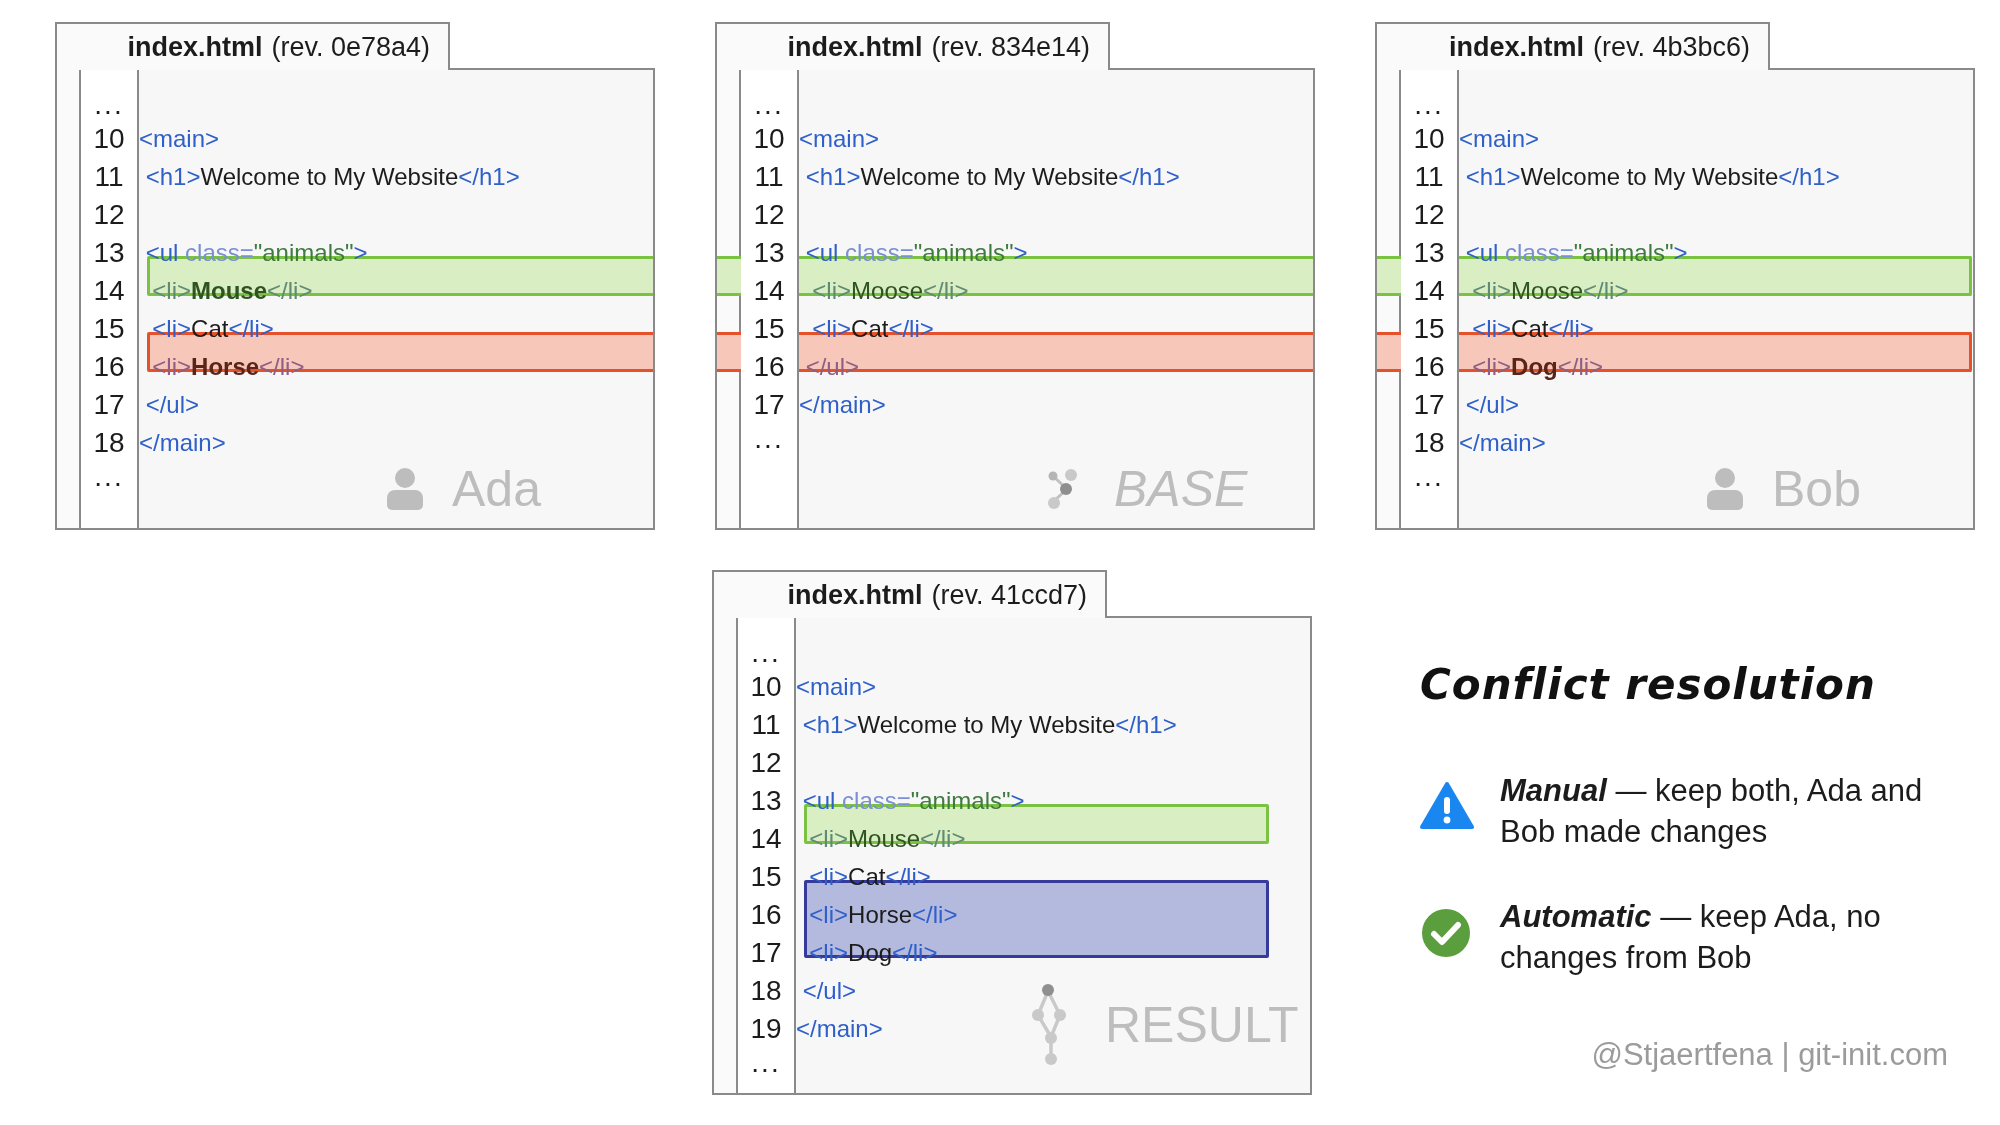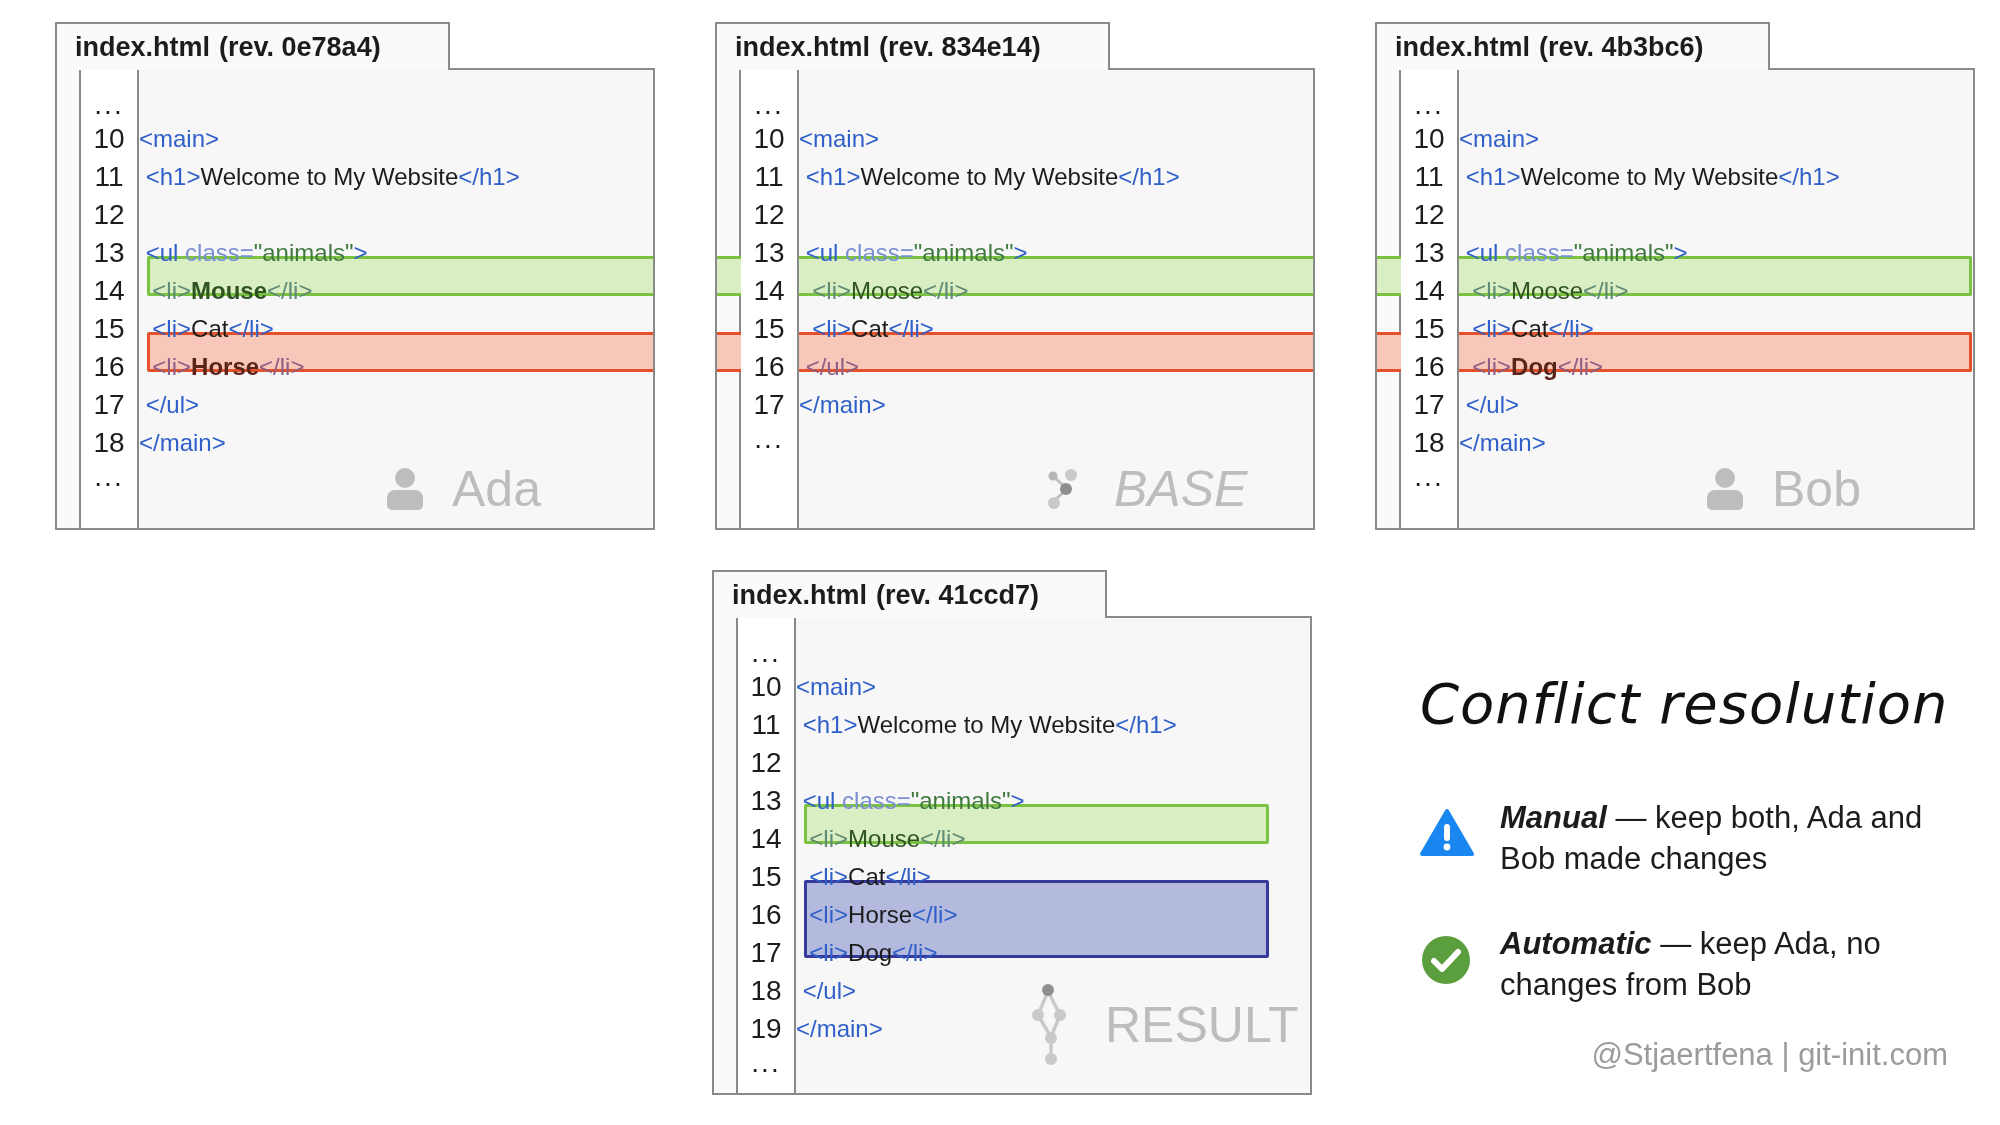--- a/index.html
+++ b/index.html
@@ -28,23 +28,24 @@
     background: #fafafa;
     border: 2px solid #8a8a8a;
     border-bottom: none;
     display: flex;
     align-items: center;
     padding: 8px 18px;
     white-space: nowrap;
     font-size: 27px;
     color: #1c1c1c;
     z-index: 3;
+    justify-content: flex-end;
   }
   .panel-tab .fname { font-weight: bold; }
-  .panel-tab .frev  { font-weight: bold; margin-left: 9px; }
+  .panel-tab .frev  { font-weight: normal; margin-left: 9px; }
 
   .panel-body {
     position: absolute;
     left: 0;
     box-sizing: border-box;
     background: #fafafa;
     border: 2px solid #8a8a8a;
     display: flex;
     overflow: hidden;
     z-index: 1;
@@ -152,28 +153,27 @@
     left: 2px; top: 22px;
     width: 36px; height: 20px;
     border-radius: 8px 8px 5px 5px;
     background: #bdbdbd;
   }
 
   
   .legend { position: absolute; }
   .legend-title {
     font-family: "DejaVu Sans", sans-serif;
-    font-weight: normal;
+    font-weight: bold;
     font-style: italic;
-    font-size: 56px;
+    font-size: 42px;
     letter-spacing: 1px;
     color: #111111;
     margin-bottom: 46px;
     white-space: nowrap;
-    margin-top: 11px;
   }
   .legend-row {
     display: flex;
     align-items: flex-start;
     gap: 26px;
     margin-bottom: 44px;
   }
   .legend-icon { flex: 0 0 54px; width: 54px; padding-top: 10px;}
   .legend-text {
     font-size: 31px;

